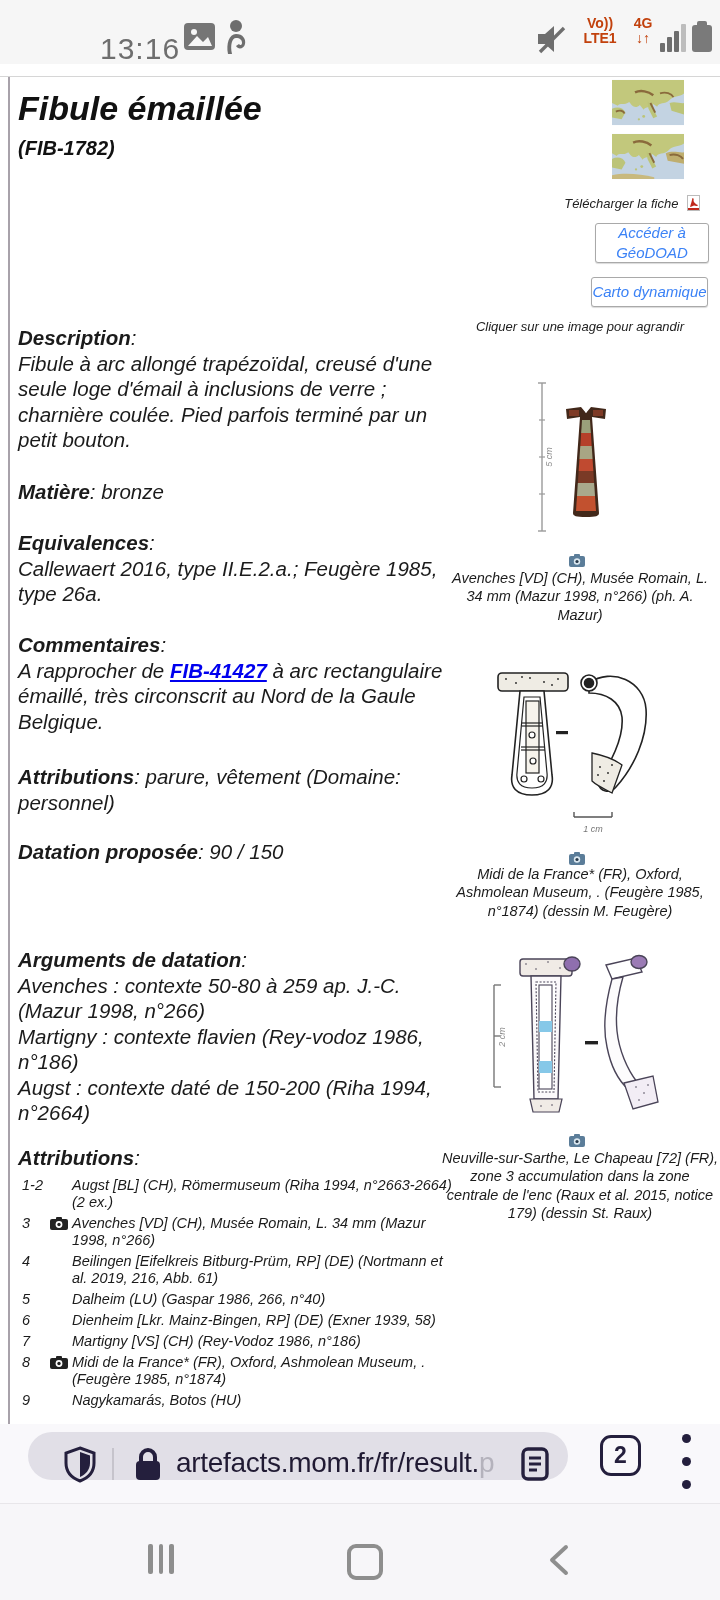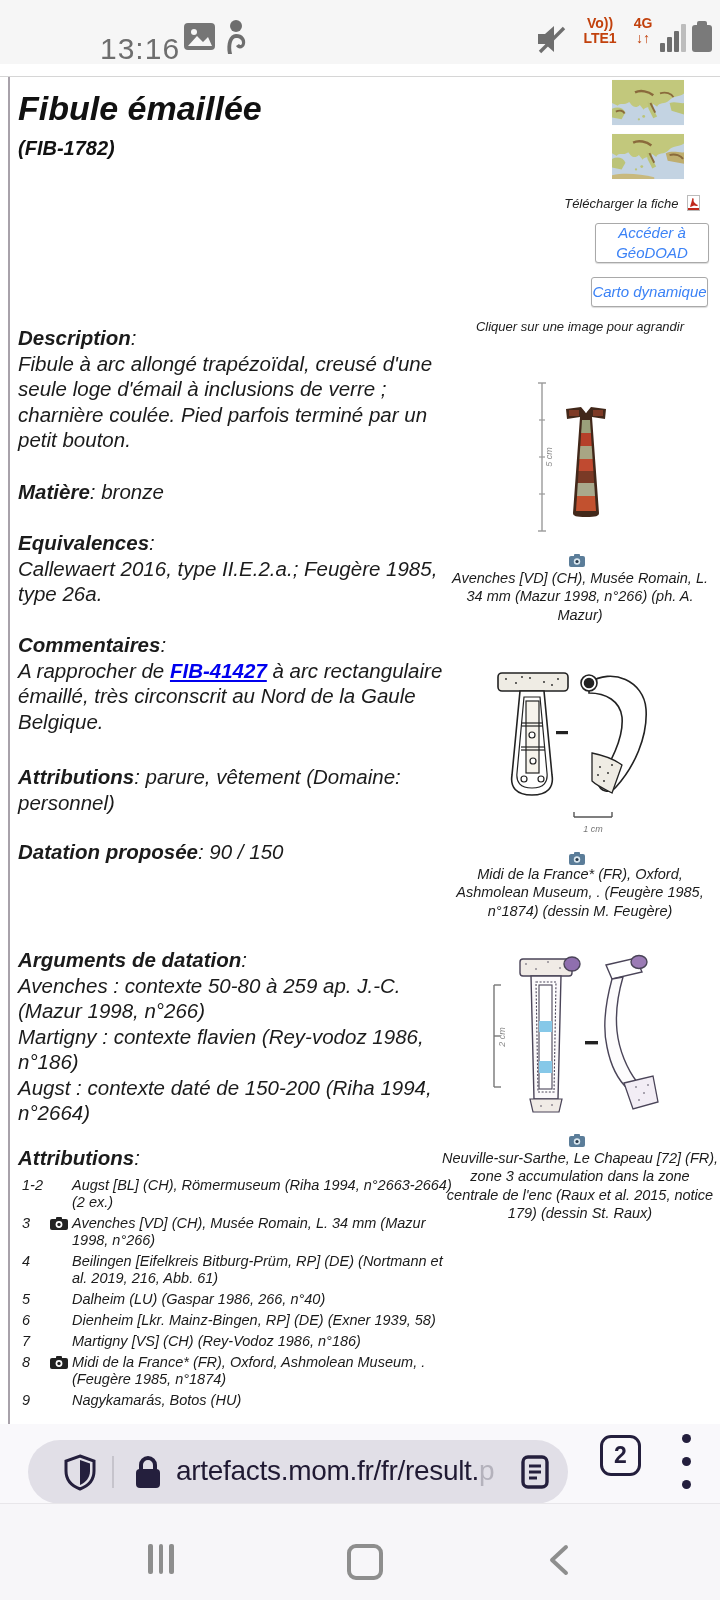--- a/index.html
+++ b/index.html
@@ -37,21 +37,21 @@
   .att-num{position:absolute;left:4px;top:0;}
   .att-cam{position:absolute;left:32px;top:2px;}
   .att-txt{margin-left:54px;width:392px;white-space:pre-line;}
   .sliver{position:absolute;left:106px;top:1349px;height:5px;overflow:hidden;}
   
   .figcap{position:absolute;width:296px;text-align:center;font-size:14.5px;line-height:18.4px;white-space:pre-line;}
   .figsvg{position:absolute;cursor:pointer;}
   .camico{position:absolute;}
   
   .toolbar{position:absolute;left:0;top:1424px;width:720px;height:79px;background:#f9f8fb;}
-  .pill{position:absolute;left:28px;top:16px;width:540px;height:64px;background:#e1dfe7;border-radius:32px;cursor:pointer;}
+  .pill{position:absolute;left:28px;top:8px;width:540px;height:48px;background:#e1dfe7;border-radius:32px;cursor:pointer;}
   .pill-div{position:absolute;left:84px;top:16px;width:2px;height:32px;background:#c6c4cc;}
   .urltxt{position:absolute;left:148px;top:15px;font-size:28px;color:#201a33;letter-spacing:-0.3px;white-space:nowrap;}
   .urlcut{color:#b4b2bc;}
   .tabbtn{position:absolute;left:600px;top:11px;width:35px;height:35px;border:3.5px solid #241f3d;border-radius:11px;
           display:flex;align-items:center;justify-content:center;font-size:23px;font-weight:bold;color:#241f3d;cursor:pointer;}
   .dots{position:absolute;left:682px;top:10px;width:10px;height:60px;cursor:pointer;}
   .dots i{position:absolute;left:0;width:9px;height:9px;border-radius:50%;background:#241f3d;}
   
   .navbar{position:absolute;left:0;top:1503px;width:720px;height:97px;background:#f7f6f9;border-top:1px solid #e8e6ea;}
   .nav-recents{position:absolute;left:148px;top:40px;width:26px;height:30px;cursor:pointer;}

